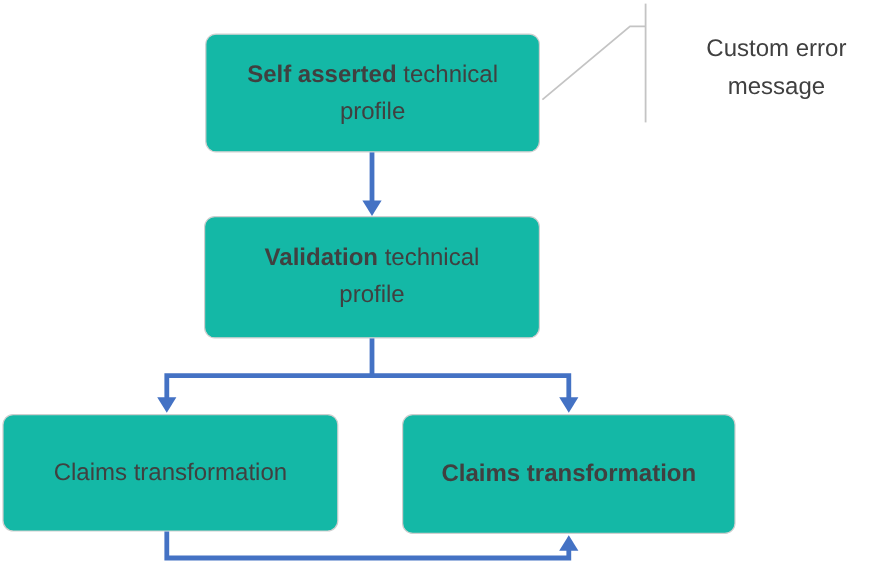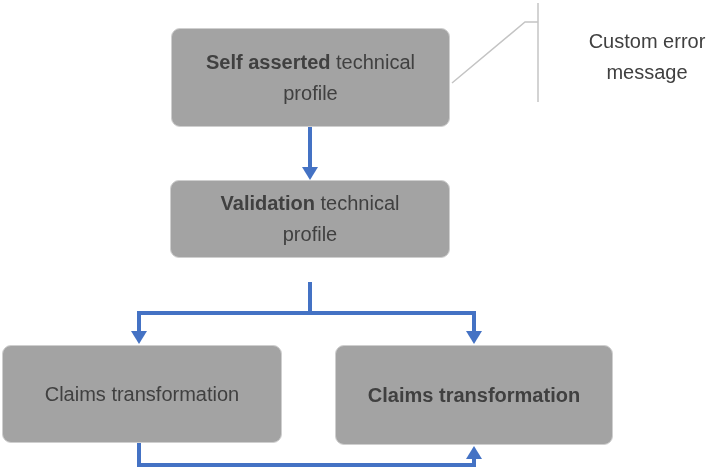--- a/index.html
+++ b/index.html
@@ -11,36 +11,36 @@
   .stage {
     position: relative;
     width: 727px;
     height: 470px;
     background: #ffffff;
     overflow: hidden;
   }
   .node {
     position: absolute;
     box-sizing: border-box;
-    background: #a3a3a3;
+    background: #14b8a6;
     border: 1px solid #cfcfcf;
     border-radius: 9px;
     display: flex;
     flex-direction: column;
     justify-content: center;
     align-items: center;
     text-align: center;
     color: #404040;
     font-size: 20px;
     line-height: 31px;
     z-index: 1;
   }
   .node .bold { font-weight: 700; }
   .node-self-asserted     { left: 171px; top: 28px;  width: 279px; height: 99px;  }
-  .node-validation        { left: 170px; top: 180px; width: 280px; height: 78px; }
+  .node-validation        { left: 170px; top: 180px; width: 280px; height: 102px; }
   .node-claims-tp         { left: 2px;   top: 345px; width: 280px; height: 98px;  }
   .node-claims-transform  { left: 335px; top: 345px; width: 278px; height: 100px; }
   .callout-label {
     position: absolute;
     left: 563px;
     top: 26px;
     width: 168px;
     text-align: center;
     color: #404040;
     font-size: 20px;

